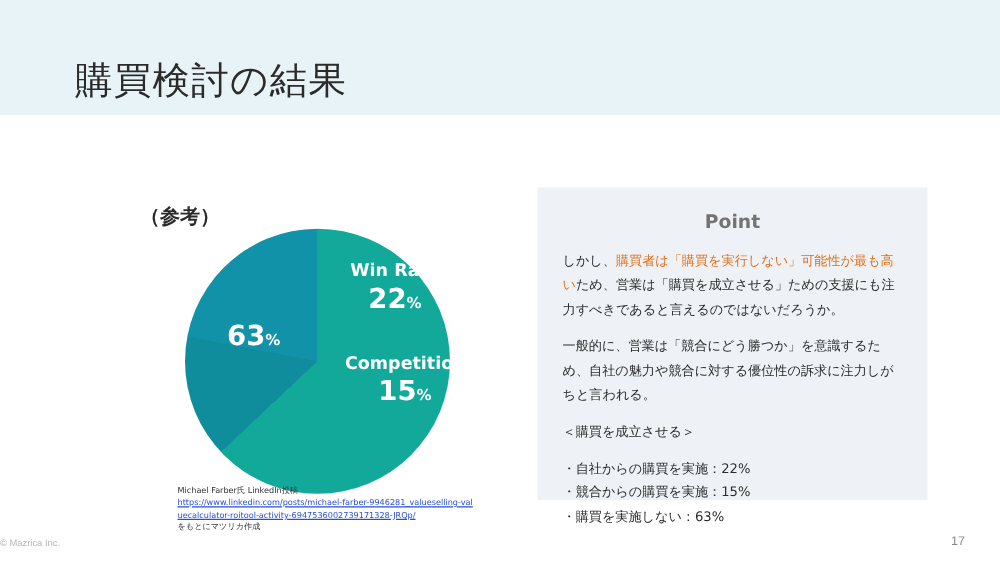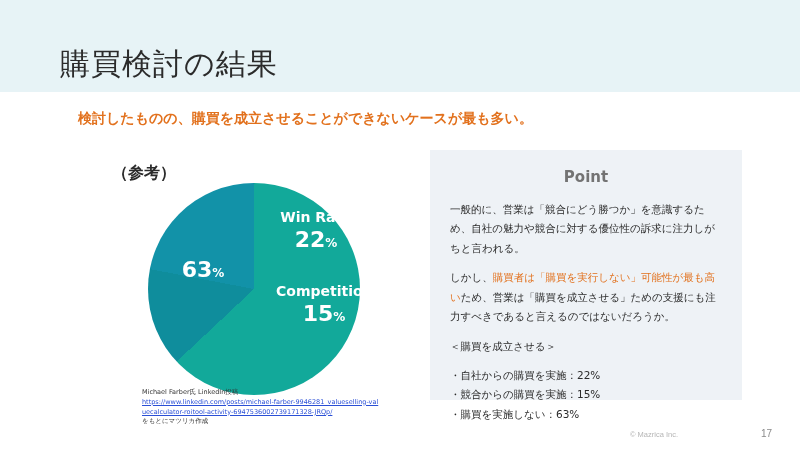--- a/index.html
+++ b/index.html
@@ -78,36 +78,35 @@
     margin:14px 20px 0 20px;font-size:10.5px;color:#2b2b2b;line-height:1.85;
     font-family:"DejaVu Sans","Liberation Sans",sans-serif;
   }
   .point-body p{margin:0 0 10px 0;}
   .hl{color:#e2711d;}
   .point-list{margin:0;padding:0;list-style:none;}
   .point-list li{margin:0;}
 
   
   .footer-note{
-    position:absolute;left:0;top:430px;width:678px;text-align:right;
+    position:absolute;left:0;top:430px;width:678px;text-align:left;
     font-size:7.5px;color:#b5b5b5;
   }
   .page-num{
     position:absolute;right:28px;top:428px;
     font-size:10px;color:#8a8a8a;
   }
 </style>
 </head>
 <body>
 
 <div class="slide">
 
   <div class="header-band"></div>
   <div class="title">購買検討の結果</div>
-  <div class="subtitle">検討したものの、購買を成立させることができないケースが最も多い。</div>
   <div class="ref-label">（参考）</div>
 
   <div class="pie-wrap">
     <div class="pie"></div>
 
     <div class="slice-label lbl-win">
       <span class="name">Win Rate</span>
       <span class="val"><span>22</span><span class="pct">%</span></span>
     </div>
 
@@ -123,22 +122,22 @@
 
   <div class="source">
     <div>Michael Farber氏 LinkedIn投稿</div>
     <a href="#">https://www.linkedin.com/posts/michael-farber-9946281_valueselling-valuecalculator-roitool-activity-6947536002739171328-JRQp/</a>
     <div>をもとにマツリカ作成</div>
   </div>
 
   <div class="point-box">
     <div class="point-title">Point</div>
     <div class="point-body">
+      <p><span>しかし、</span><span class="hl">購買者は「購買を実行しない」可能性が最も高い</span><span>ため、営業は「購買を成立させる」ための支援にも注力すべきであると言えるのではないだろうか。</span></p>
       <p>一般的に、営業は「競合にどう勝つか」を意識するため、自社の魅力や競合に対する優位性の訴求に注力しがちと言われる。</p>
-      <p><span>しかし、</span><span class="hl">購買者は「購買を実行しない」可能性が最も高い</span><span>ため、営業は「購買を成立させる」ための支援にも注力すべきであると言えるのではないだろうか。</span></p>
       <p>＜購買を成立させる＞</p>
       <ul class="point-list">
         <li>・自社からの購買を実施：22%</li>
         <li>・競合からの購買を実施：15%</li>
         <li>・購買を実施しない：63%</li>
       </ul>
     </div>
   </div>
 
   <div class="footer-note">© Mazrica Inc.</div>

